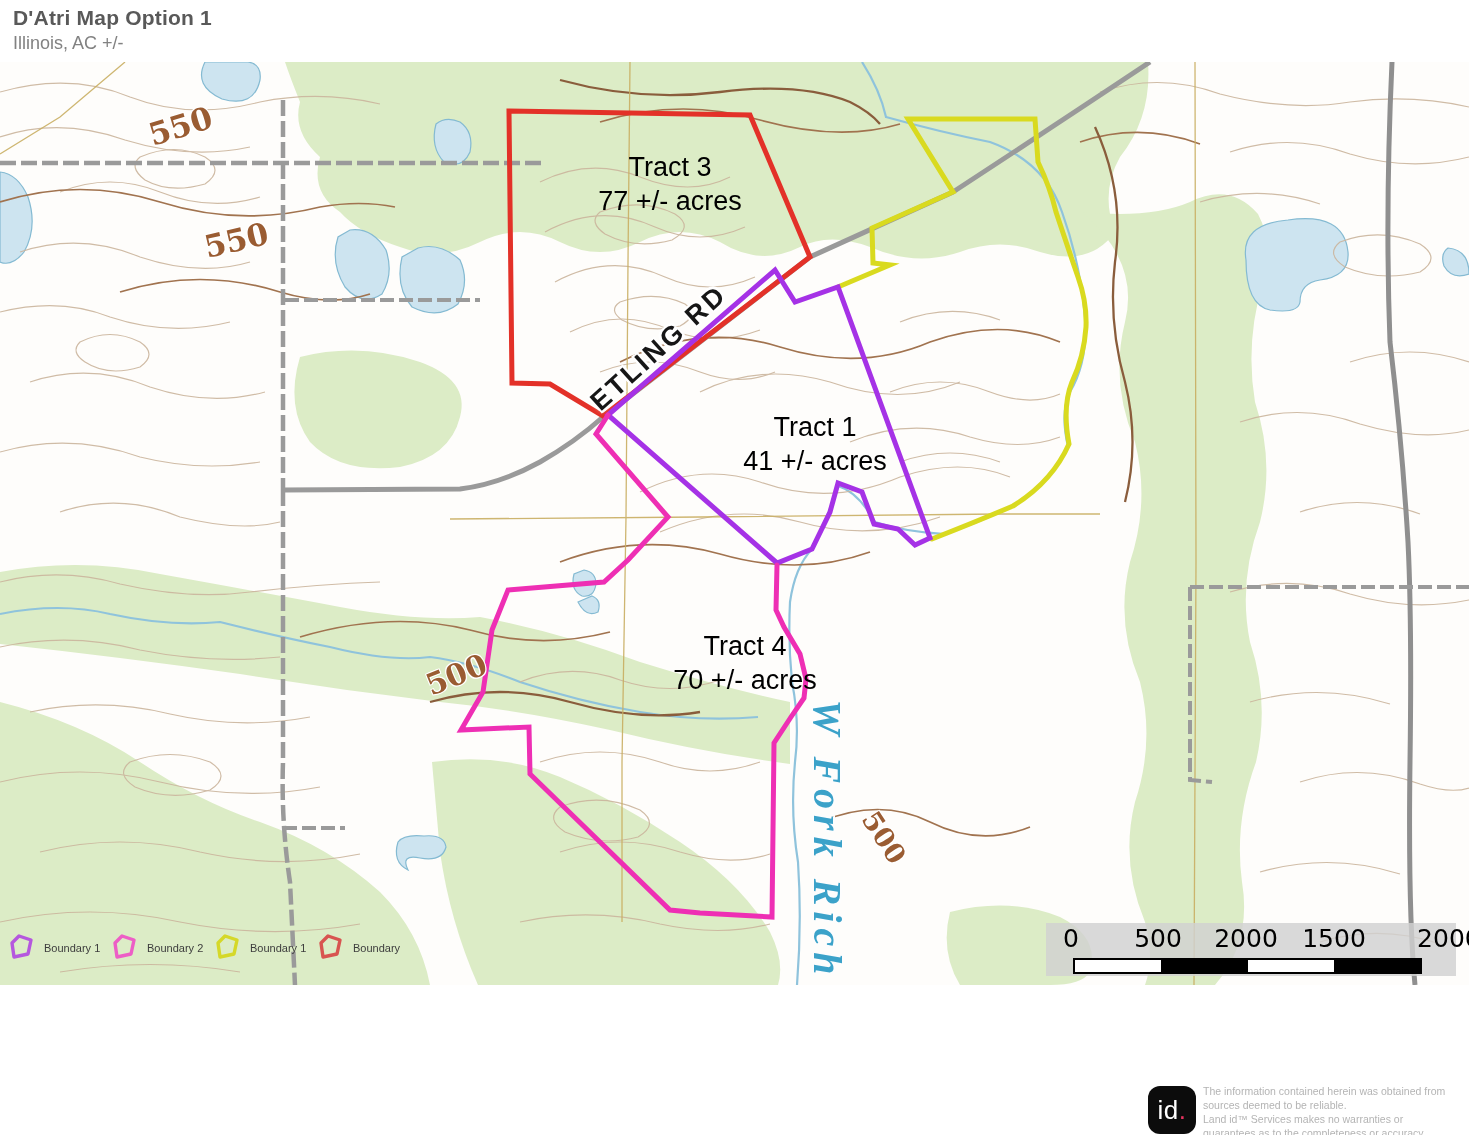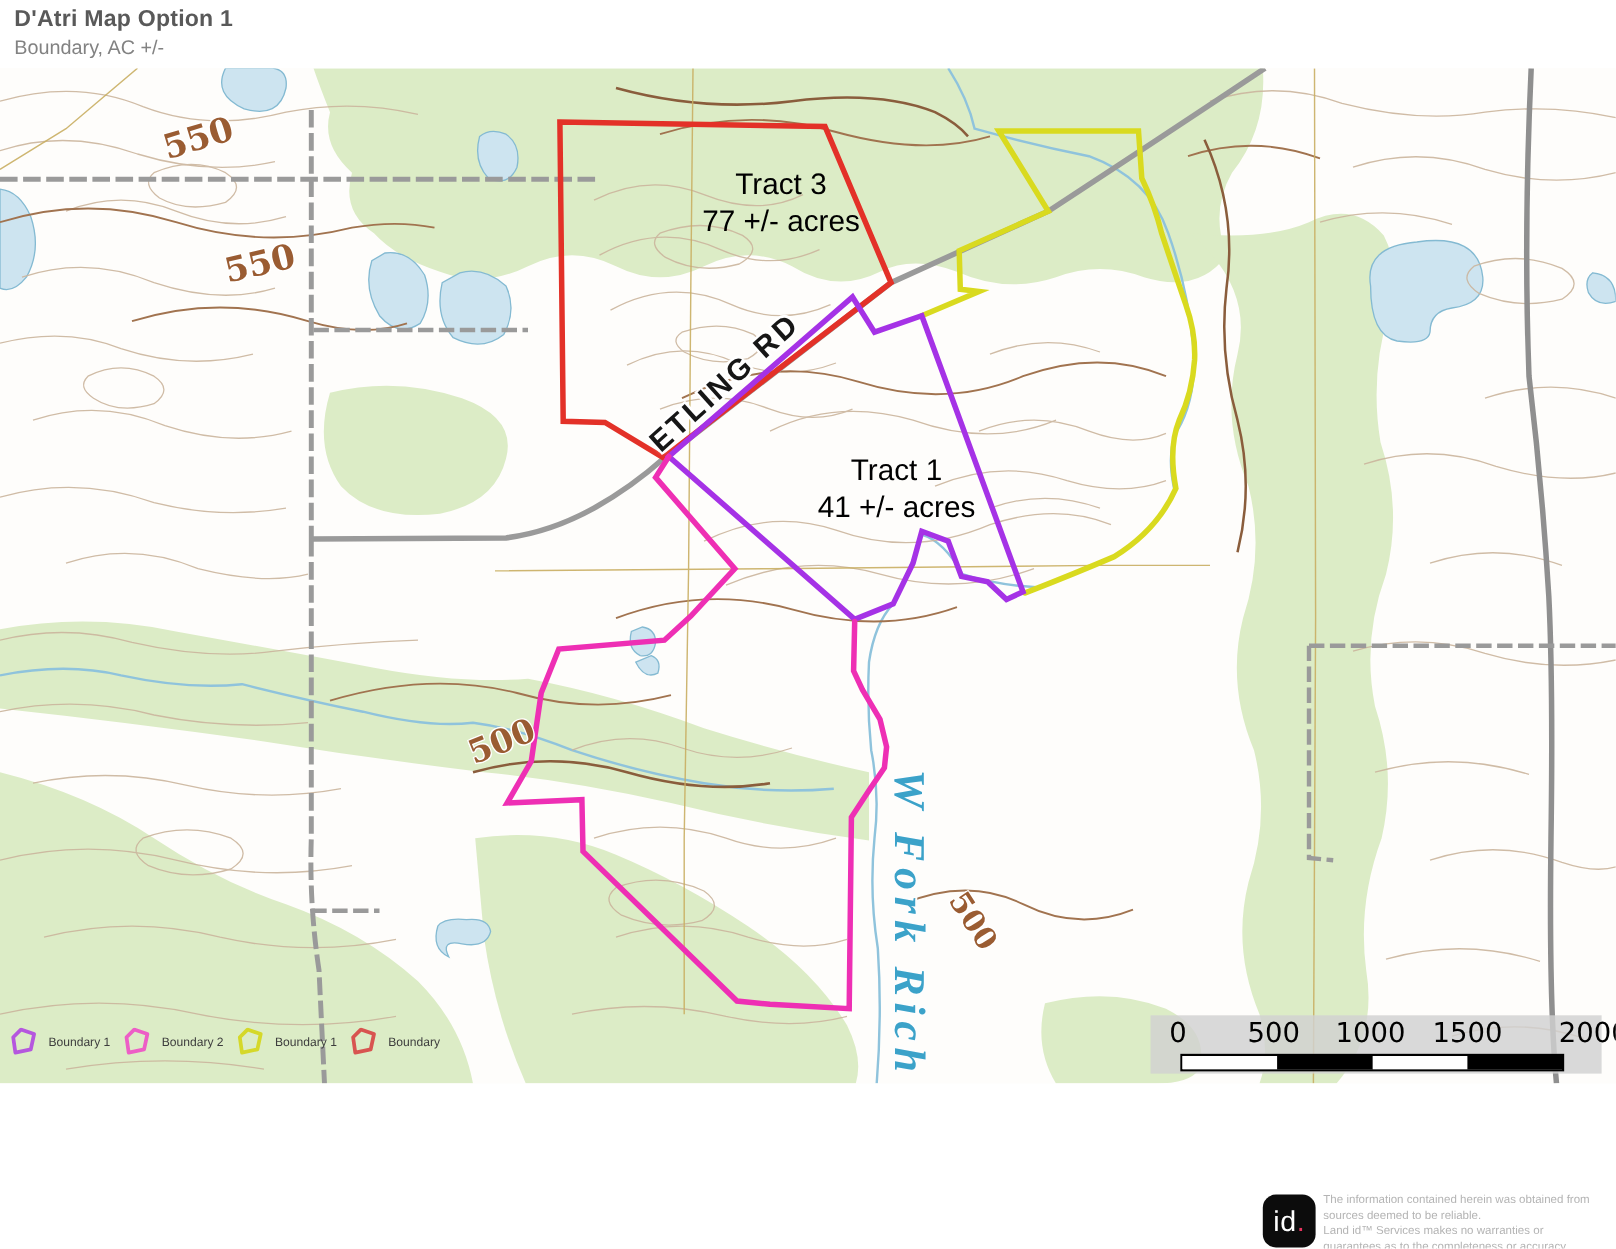--- a/index.html
+++ b/index.html
@@ -69,21 +69,21 @@
   .footer-text{
     position:absolute;left:1203px;top:1085px;width:253px;
     font-size:10.5px;line-height:1.32;color:#b4b4b4;white-space:pre-line;
   }
 </style>
 </head>
 <body>
 
 <div class="header">
   <div class="title">D'Atri Map Option 1</div>
-  <div class="subtitle">Boundary,  AC +/-</div>
+  <div class="subtitle">Illinois,  AC +/-</div>
 </div>
 
 <div class="map">
   <svg width="1469" height="923" viewBox="0 0 1469 923">
 
     <g fill="#dcecc6" stroke="none">
       <path d="M285,0 L1148,0 Q1152,55 1120,95 Q1100,130 1115,170 Q1090,205 1040,190 Q1000,175 960,190 Q915,205 870,185 Q830,170 800,185 Q760,205 720,180 Q680,160 640,180 Q600,200 560,180 Q520,160 480,180 Q440,200 400,185 Q360,172 340,150 Q310,130 320,95 Q292,70 300,40 Q290,15 285,0 Z"></path>
       <path d="M1082,150 Q1140,200 1125,260 Q1110,320 1135,380 Q1150,440 1130,500 Q1115,560 1140,620 Q1155,680 1135,740 Q1120,800 1145,860 Q1155,895 1145,923 L1215,923 Q1252,880 1242,820 Q1234,760 1256,700 Q1270,640 1250,580 Q1238,520 1260,460 Q1275,400 1255,340 Q1245,280 1263,220 Q1273,180 1258,152 Q1230,120 1190,140 Q1150,157 1082,150 Z"></path>
       <path d="M0,510 Q80,495 160,512 Q260,530 340,545 Q420,560 480,555 Q560,570 640,600 Q720,625 790,640 L790,702 Q700,690 610,668 Q520,648 440,640 Q340,628 240,612 Q120,595 0,582 Z"></path>
       <path d="M0,640 Q80,660 140,700 Q200,740 260,760 Q330,785 380,830 Q420,870 430,923 L0,923 Z"></path>
@@ -198,41 +198,45 @@
     </g>
 
     <g fill="none" stroke-width="5" stroke-linecap="round">
       <path d="M509,49 L750,53 L810,195 L603,354 L550,322 L512,321 Z" stroke="#e33128"></path>
       <path d="M838,225 L890,203 L873,201 L872,166 L953,130 L908,57 L1035,57 L1038,100 Q1050,125 1056,150 Q1066,180 1078,215 Q1087,240 1086,265 Q1084,295 1072,320 Q1062,345 1069,382 Q1052,420 1013,444 Q978,459 932,477" stroke="#d9da1f"></path>
       <path d="M608,353 L775,208 L795,240 L838,225 L930,476 L915,483 L898,467 L874,462 L862,430 L838,421 L830,450 L812,487 L777,501 Z" stroke="#a532e6"></path>
       <path d="M608,353 L596,372 L668,455 L628,498 L604,520 L508,528 L492,568 L483,630 L461,668 L529,665 L530,712 L670,848 L700,851 L772,855 L774,681 L791,655 L804,636 L806,617 L800,592 L784,565 L776,548 L777,503" stroke="#ee2fb4"></path>
     </g>
   </svg>
 
-  <div class="tract-label" style="left:710px;top:123px;">
+  <div class="tract-label" style="left:670px;top:123px;">
     <div>Tract 3</div>
     <div>77 +/- acres</div>
   </div>
   <div class="tract-label" style="left:815px;top:383px;">
     <div>Tract 1</div>
     <div>41 +/- acres</div>
+  </div>
+  <div class="tract-label" style="left:745px;top:602px;">
+    <div>Tract 4</div>
+    <div>70 +/- acres</div>
   </div>
 
   <div class="road-label">ETLING RD</div>
   <div class="stream-label">W Fork Rich</div>
 
   <div class="contour-label cl-550a">550</div>
   <div class="contour-label cl-550b">550</div>
   <div class="contour-label cl-500a">500</div>
   <div class="contour-label cl-500b">500</div>
 
   <div class="scalebar">
     <div class="sb-label" style="left:25px;">0</div>
     <div class="sb-label" style="left:112px;">500</div>
-    <div class="sb-label" style="left:200px;">1000</div>
+    <div class="sb-label" style="left:200px;">2000</div>
     <div class="sb-label" style="left:288px;">1500</div>
     <div class="sb-label" style="left:377px;margin-left:35px;">2000ft</div>
     <div class="sb-bar">
       <div class="sb-seg w"></div>
       <div class="sb-seg b"></div>
       <div class="sb-seg w"></div>
       <div class="sb-seg b"></div>
     </div>
   </div>
 </div>

